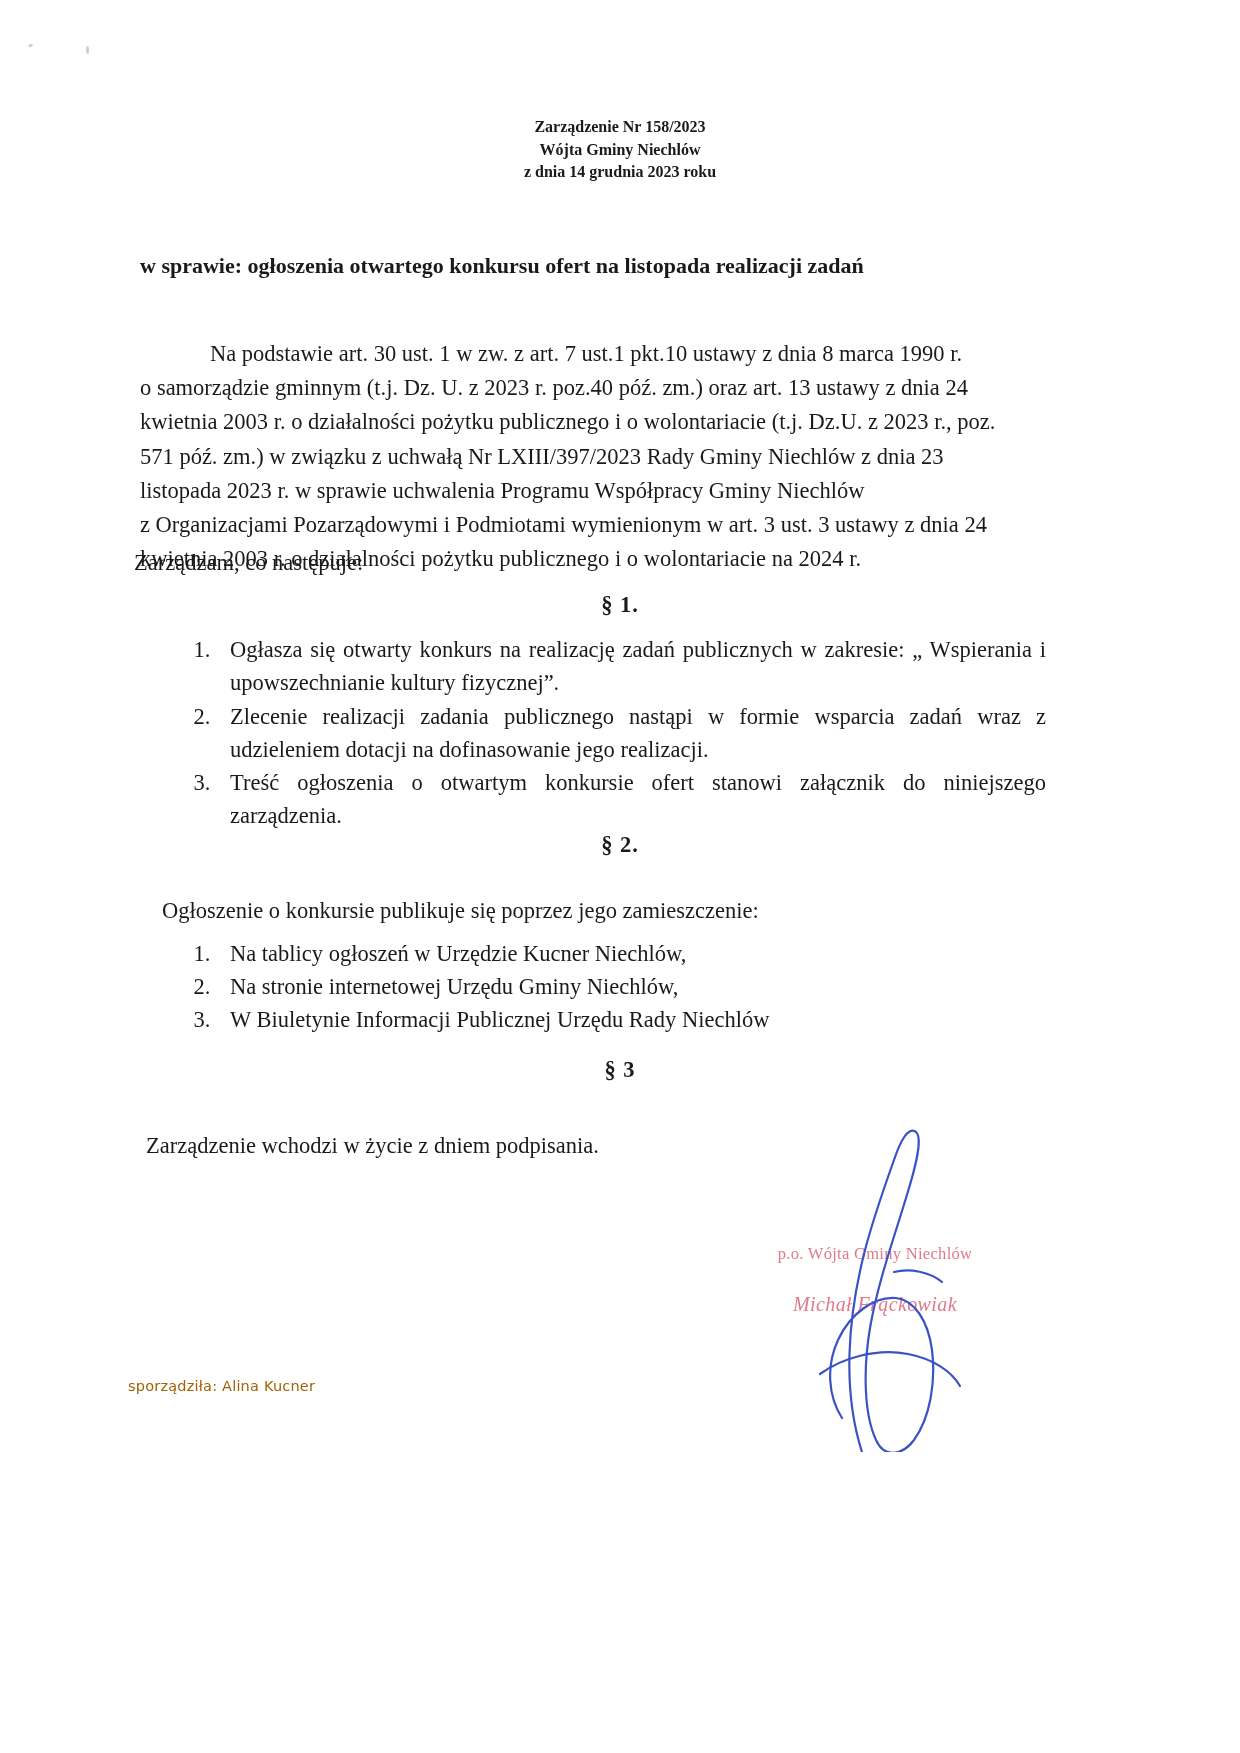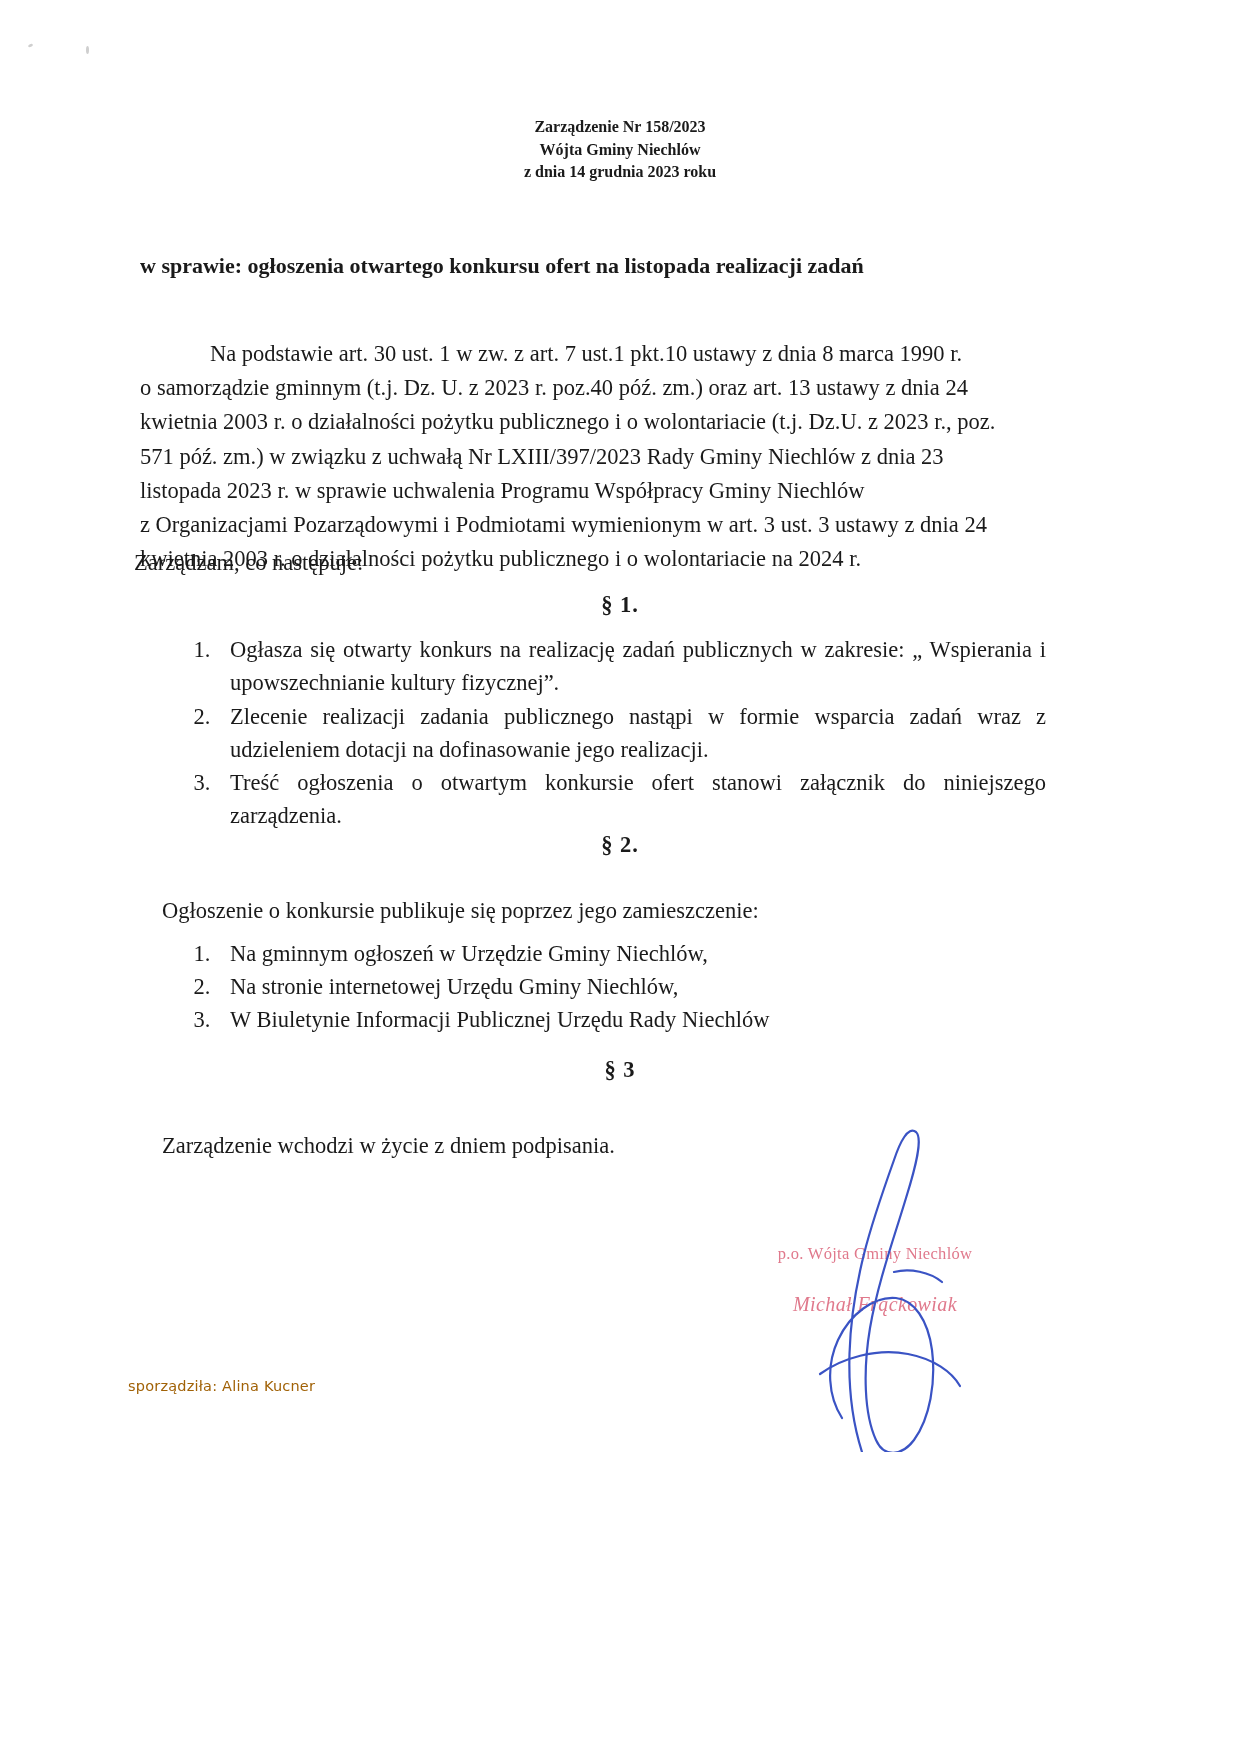--- a/index.html
+++ b/index.html
@@ -136,21 +136,21 @@
   .publish-line {
     position: absolute;
     left: 142px;
     top: 898px;
     font-size: 22.5px;
     margin-left: 20px;
   }
 
   .effect-line {
     position: absolute;
-    left: 162px;
+    left: 146px;
     top: 1133px;
     font-size: 22.5px;
   }
 
   
   .sig-stamp {
     position: absolute;
     left: 745px;
     top: 1245px;
     width: 260px;
@@ -223,21 +223,21 @@
   <div class="sect sect-1">§ 1.</div>
   <ol class="doc-list list-1">
     <li>Ogłasza się otwarty konkurs na realizację zadań publicznych w zakresie: „ Wspierania i upowszechnianie kultury fizycznej”.</li>
     <li>Zlecenie realizacji zadania publicznego nastąpi w formie wsparcia zadań wraz z udzieleniem dotacji na dofinasowanie jego realizacji.</li>
     <li>Treść ogłoszenia o otwartym konkursie ofert stanowi załącznik do niniejszego zarządzenia.</li>
   </ol>
 
   <div class="sect sect-2">§ 2.</div>
   <div class="publish-line">Ogłoszenie o konkursie publikuje się poprzez jego zamieszczenie:</div>
   <ol class="doc-list list-2">
-    <li>Na gminnym ogłoszeń w Urzędzie Gminy Niechlów,</li>
+    <li>Na tablicy ogłoszeń w Urzędzie Kucner Niechlów,</li>
     <li>Na stronie internetowej Urzędu Gminy Niechlów,</li>
     <li>W Biuletynie Informacji Publicznej Urzędu Rady Niechlów</li>
   </ol>
 
   <div class="sect sect-3">§ 3</div>
   <div class="effect-line">Zarządzenie wchodzi w życie z dniem podpisania.</div>
 
   <div class="sig-stamp">
     <div class="role">p.o. Wójta Gminy Niechlów</div>
     <div class="name">Michał Frąckowiak</div>

